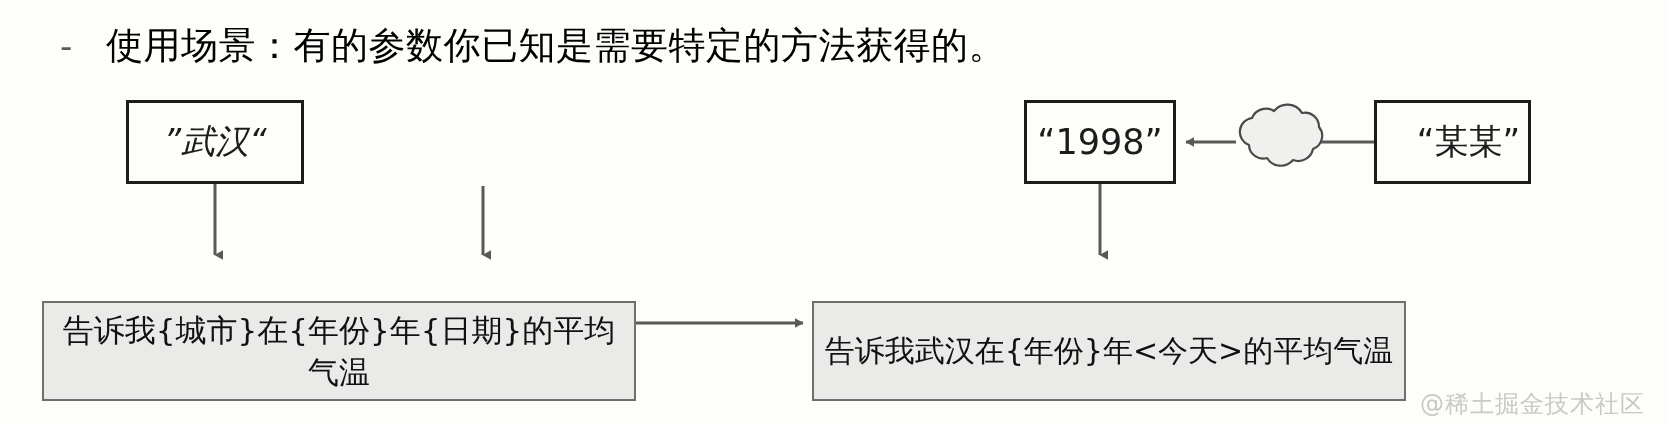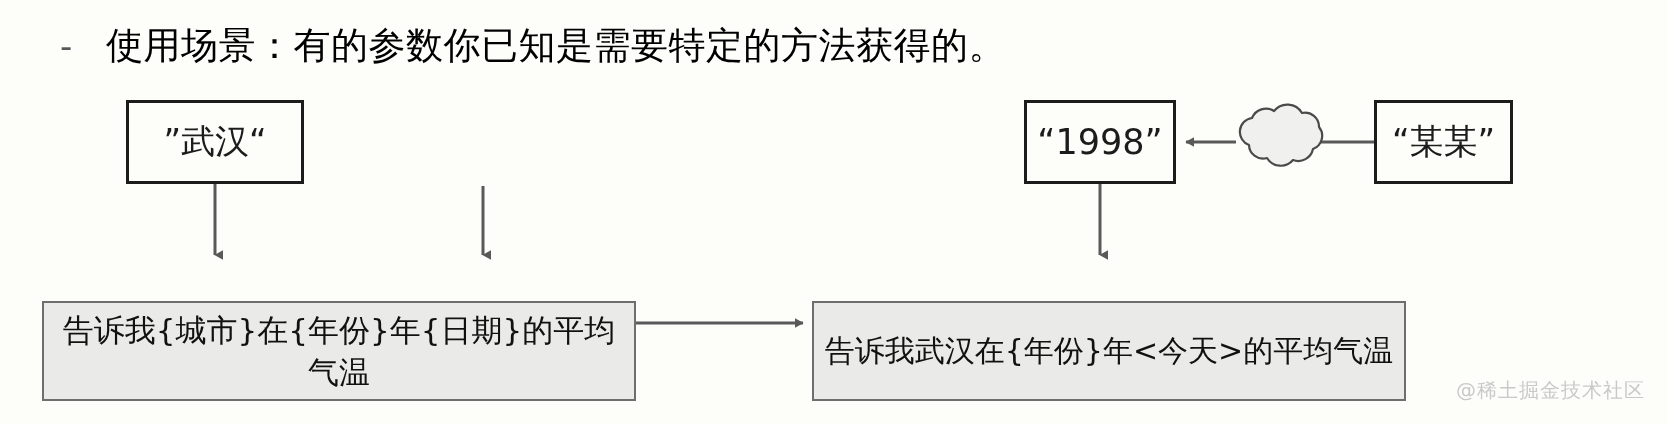--- a/index.html
+++ b/index.html
@@ -61,40 +61,40 @@
   }
   .node-label {
     display: block;
     width: 100%;
     padding: 0 8px;
     box-sizing: border-box;
   }
 
   
   #node-city {
-    left: 126px; top: 100px; width: 178px; height: 84px;
+    left: 126px; top: 100px; width: 178px; height: 84px; font-style: italic;
   }
   #node-city .node-label { font-size: 34px; }
 
   #node-func {
     left: 385px; top: 98px; width: 358px; height: 88px;
   }
   #node-func .node-label {
     font-size: 36px;
     font-family: "DejaVu Sans", "Liberation Sans", sans-serif;
     letter-spacing: 0.3px;
   }
 
   #node-year {
     left: 1024px; top: 100px; width: 152px; height: 84px;
   }
   #node-year .node-label { font-size: 35px; }
 
   #node-someone {
-    left: 1374px; top: 100px; width: 139px; height: 84px;
+    left: 1374px; top: 100px; width: 157px; height: 84px; text-align: right;
   }
   #node-someone .node-label { font-size: 34px; }
 
   #node-template {
     left: 42px; top: 265px; width: 594px; height: 100px;
   }
   #node-template .node-label { font-size: 31px; line-height: 42px; }
 
   #node-result {
     left: 812px; top: 265px; width: 594px; height: 100px;
@@ -107,22 +107,22 @@
     left: 0; top: 0;
     width: 1667px;
     height: 424px;
     pointer-events: none;
   }
 
   
   #watermark {
     position: absolute;
     right: 22px;
-    bottom: 20px;
-    font-size: 20px;
+    bottom: 4px;
+    font-size: 24px;
     color: #c9c9c9;
     font-family: "DejaVu Sans", "Liberation Sans", sans-serif;
     letter-spacing: 1px;
   }
 </style>
 </head>
 <body>
 
 <div id="page">
 

